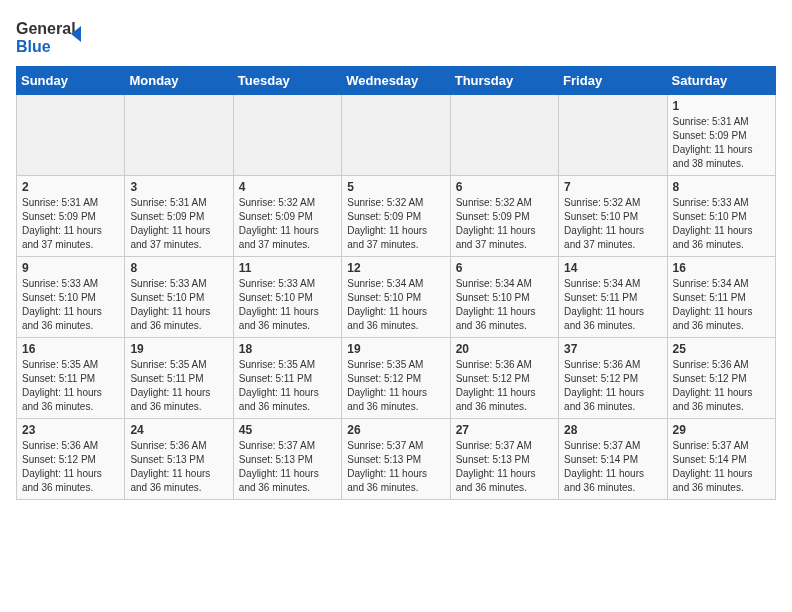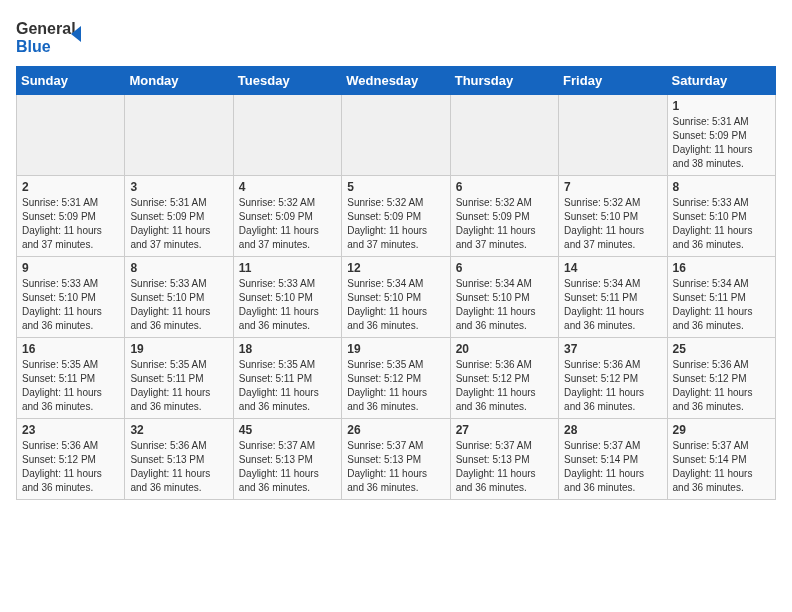--- a/index.html
+++ b/index.html
@@ -249,21 +249,21 @@
         </td>
       </tr>
       <tr>
         <td>
           <span class="day-num">23</span>
           <div class="day-info" style="white-space: pre-wrap;">Sunrise: 5:36 AM
 Sunset: 5:12 PM
 Daylight: 11 hours and 36 minutes.</div>
         </td>
         <td>
-          <span class="day-num">32</span>
+          <span class="day-num">24</span>
           <div class="day-info" style="white-space: pre-wrap;">Sunrise: 5:36 AM
 Sunset: 5:13 PM
 Daylight: 11 hours and 36 minutes.</div>
         </td>
         <td>
           <span class="day-num">45</span>
           <div class="day-info" style="white-space: pre-wrap;">Sunrise: 5:37 AM
 Sunset: 5:13 PM
 Daylight: 11 hours and 36 minutes.</div>
         </td>

